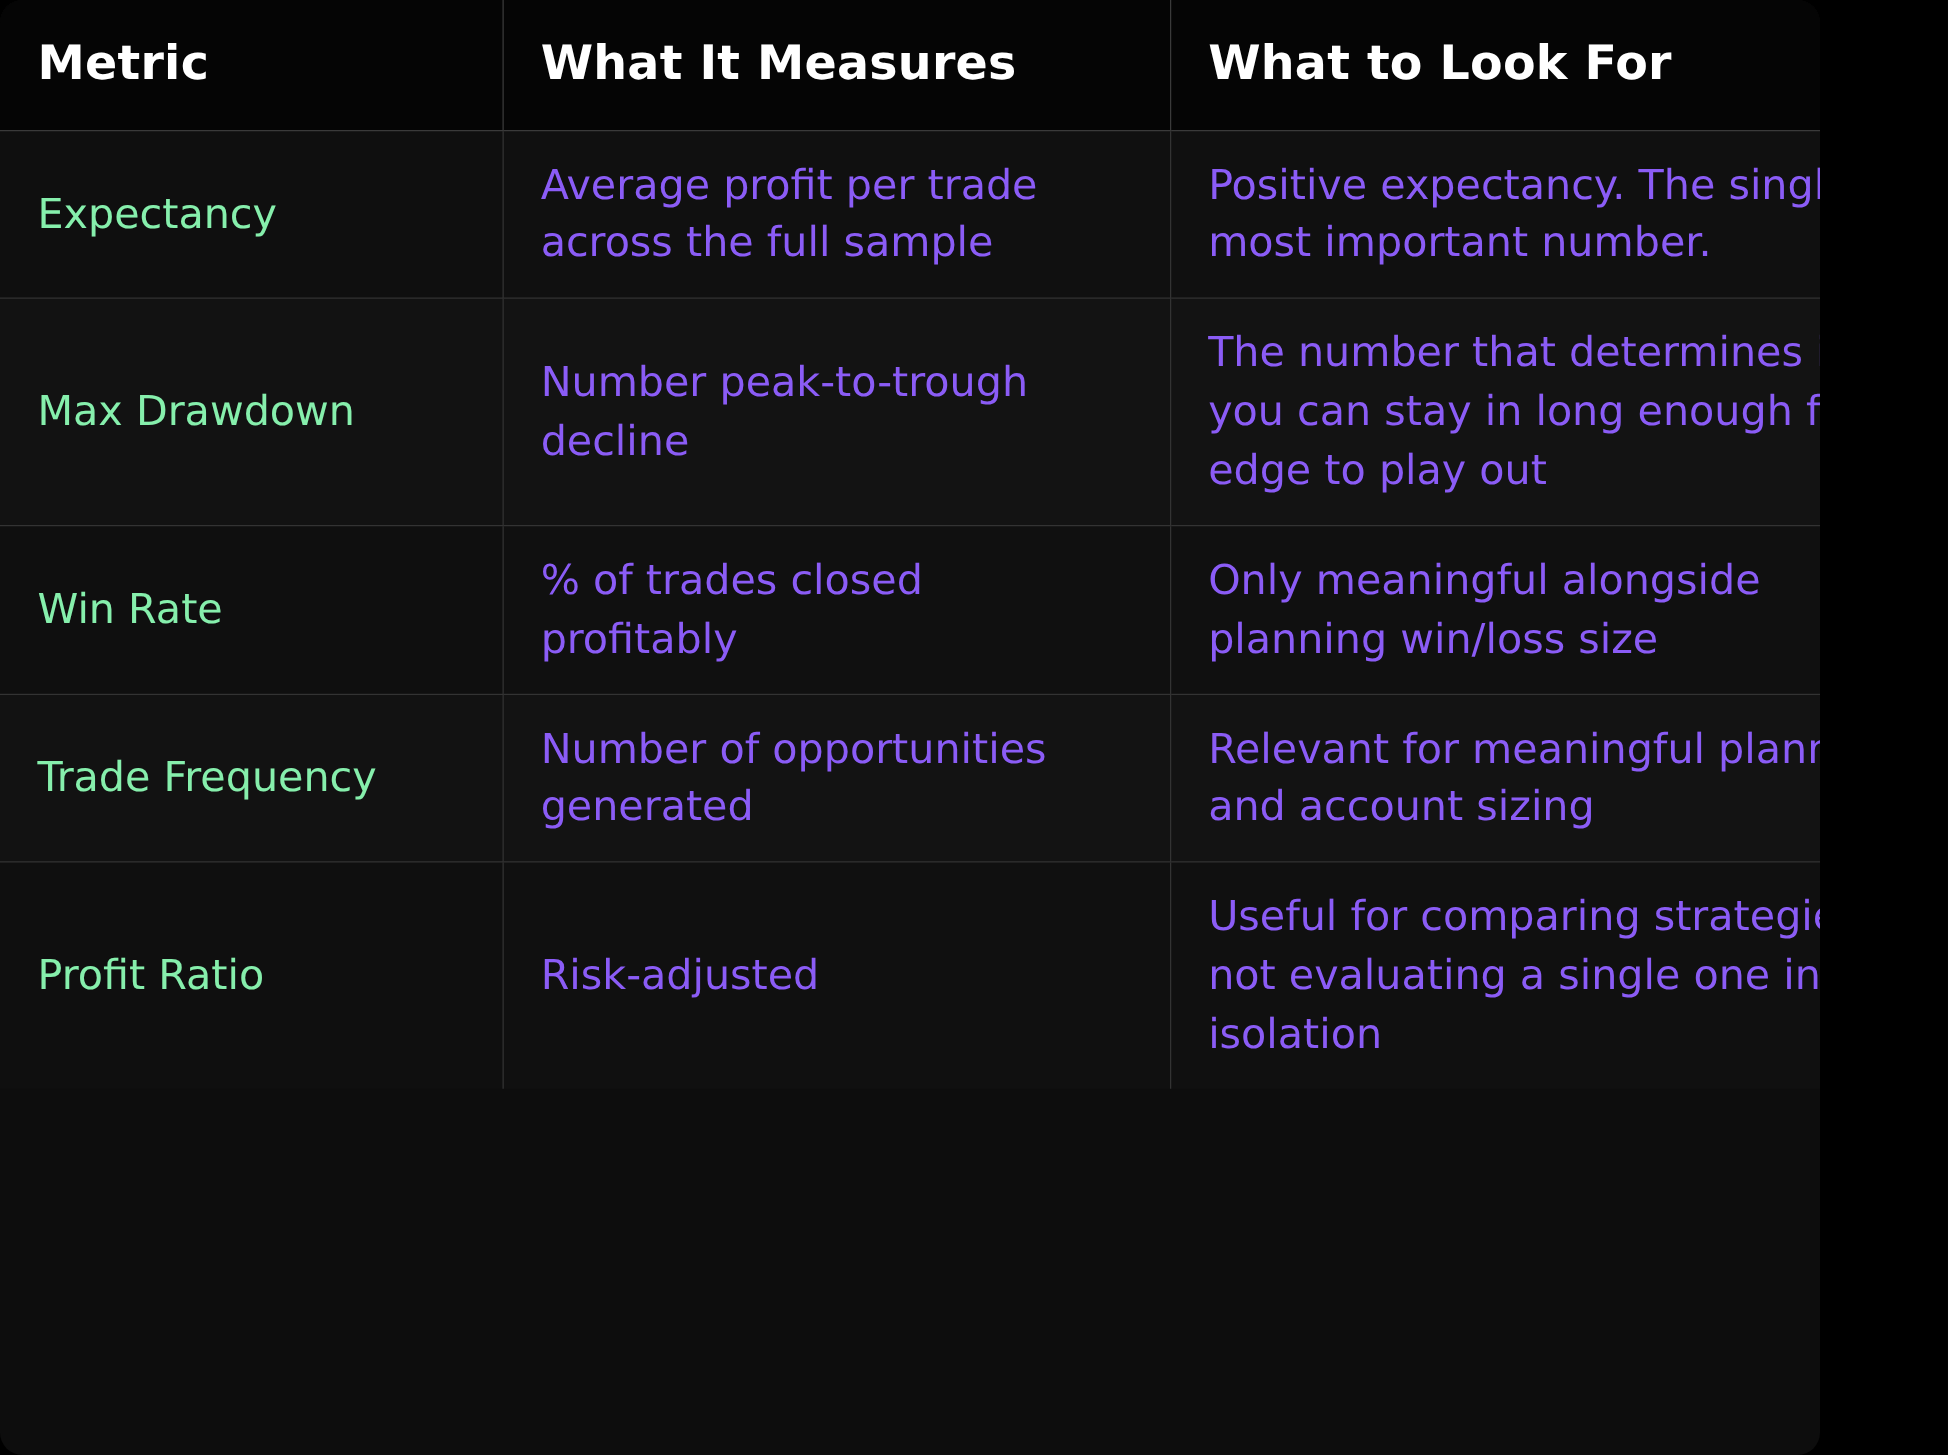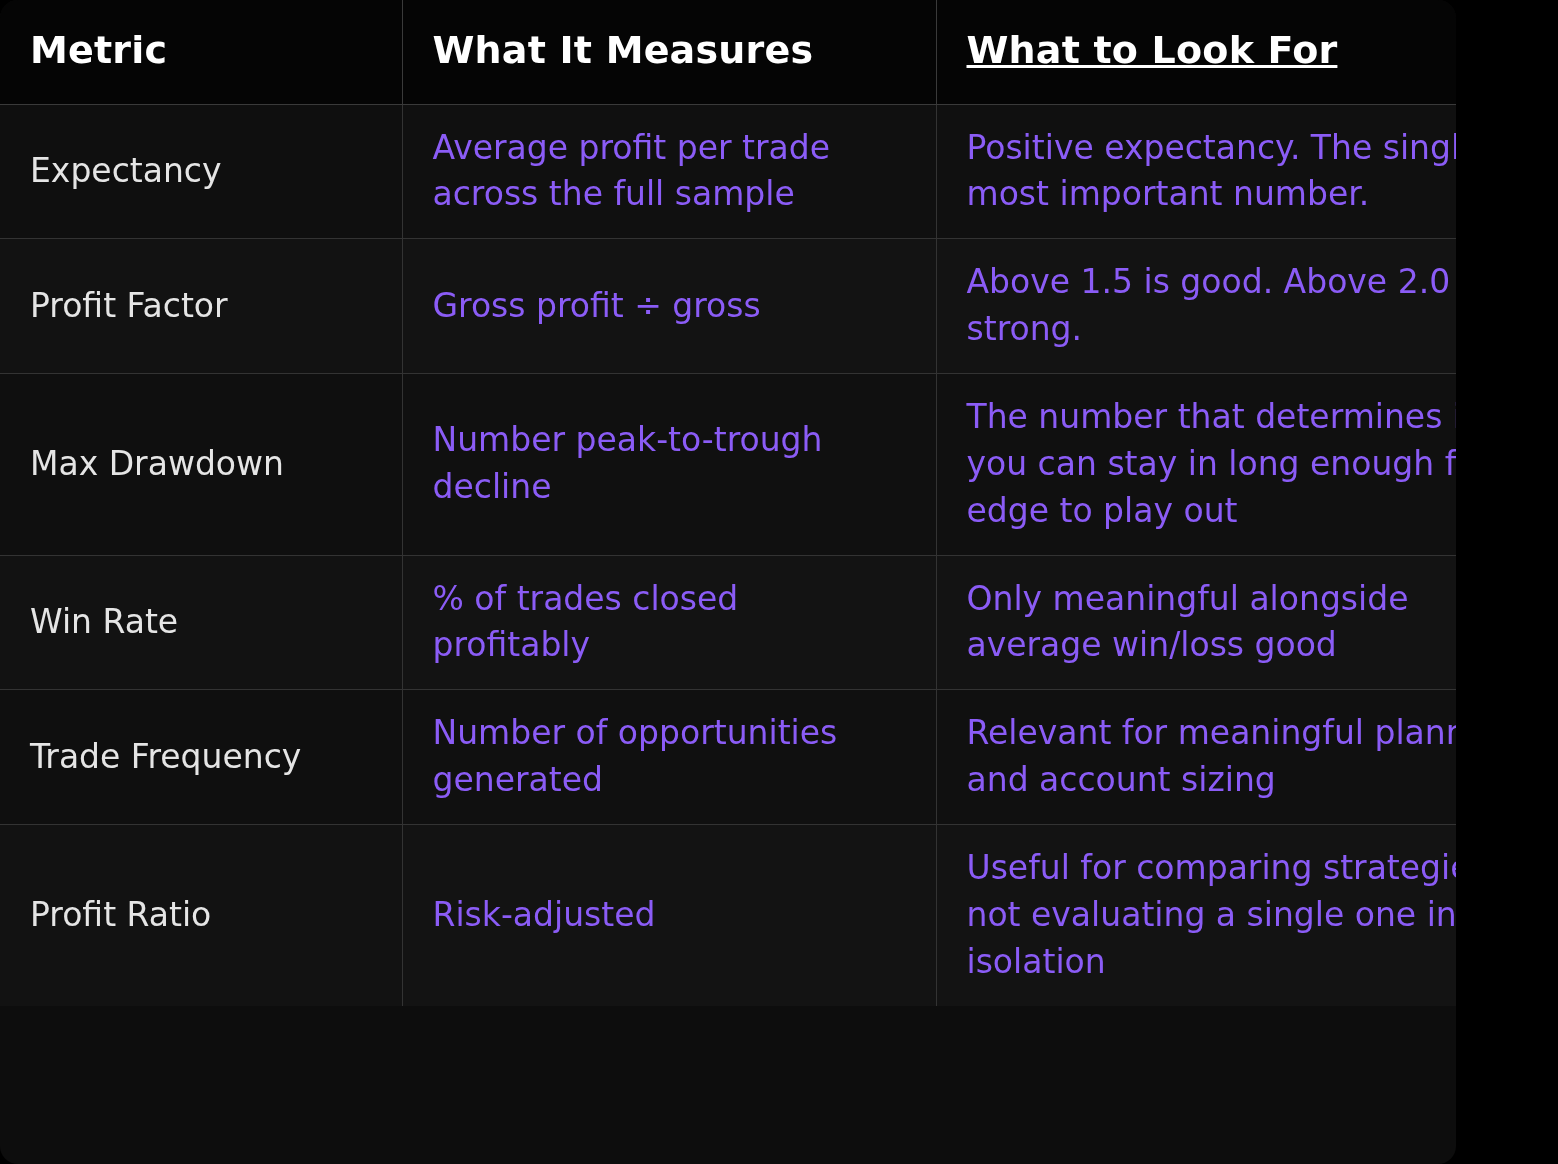--- a/index.html
+++ b/index.html
@@ -37,39 +37,39 @@
     font-size: 38px;
     font-weight: bold;
     letter-spacing: 0.2px;
     padding: 22px 30px 26px 30px;
     height: 104px;
     box-sizing: border-box;
     vertical-align: middle;
     border-right: 1px solid #3a3a3a;
     border-bottom: 1px solid #3a3a3a;
   }
-  table.metrics thead th:last-child { border-right: none; text-decoration: underline; }
+  table.metrics thead th:last-child { border-right: none; }
 
   table.metrics tbody td {
     color: #8b5cf6;
     font-size: 33px;
     font-weight: 400;
     line-height: 1.42;
     padding: 20px 30px;
     vertical-align: middle;
     border-right: 1px solid #333333;
     border-bottom: 1px solid #333333;
     background: #101010;
   }
   table.metrics tbody td:last-child { border-right: none; margin-left: 12px; }
   table.metrics tbody tr:nth-child(even) td { background: #131313; }
   table.metrics tbody tr:last-child td { border-bottom: none; }
 
   table.metrics tbody td.metric-name {
-    color: #e5e5e5;
+    color: #86efac;
     background: #0f0f0f;
   }
   table.metrics tbody tr:nth-child(even) td.metric-name { background: #121212; }
 </style>
 </head>
 <body>
 
 <div class="table-wrap">
   <table class="metrics">
     <colgroup>
@@ -84,33 +84,28 @@
         <th>What to Look For</th>
       </tr>
     </thead>
     <tbody>
       <tr>
         <td class="metric-name">Expectancy</td>
         <td>Average profit per trade across the full sample</td>
         <td>Positive expectancy. The single most important number.</td>
       </tr>
       <tr>
-        <td class="metric-name">Profit Factor</td>
-        <td>Gross profit ÷ gross</td>
-        <td>Above 1.5 is good. Above 2.0 is strong.</td>
-      </tr>
-      <tr>
         <td class="metric-name">Max Drawdown</td>
         <td>Number peak-to-trough decline</td>
         <td>The number that determines if you can stay in long enough for edge to play out</td>
       </tr>
       <tr>
         <td class="metric-name">Win Rate</td>
         <td>% of trades closed profitably</td>
-        <td>Only meaningful alongside average win/loss good</td>
+        <td>Only meaningful alongside planning win/loss size</td>
       </tr>
       <tr>
         <td class="metric-name">Trade Frequency</td>
         <td>Number of opportunities generated</td>
         <td>Relevant for meaningful planning and account sizing</td>
       </tr>
       <tr>
         <td class="metric-name">Profit Ratio</td>
         <td>Risk-adjusted</td>
         <td>Useful for comparing strategies, not evaluating a single one in isolation</td>

